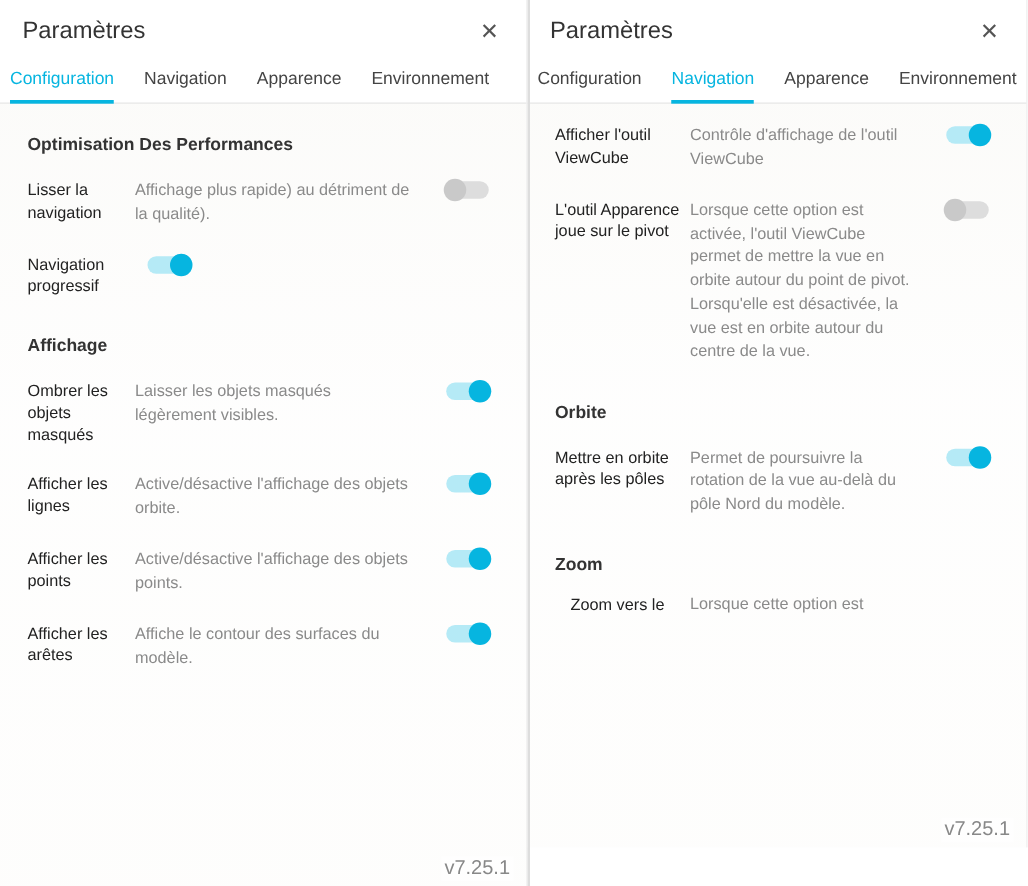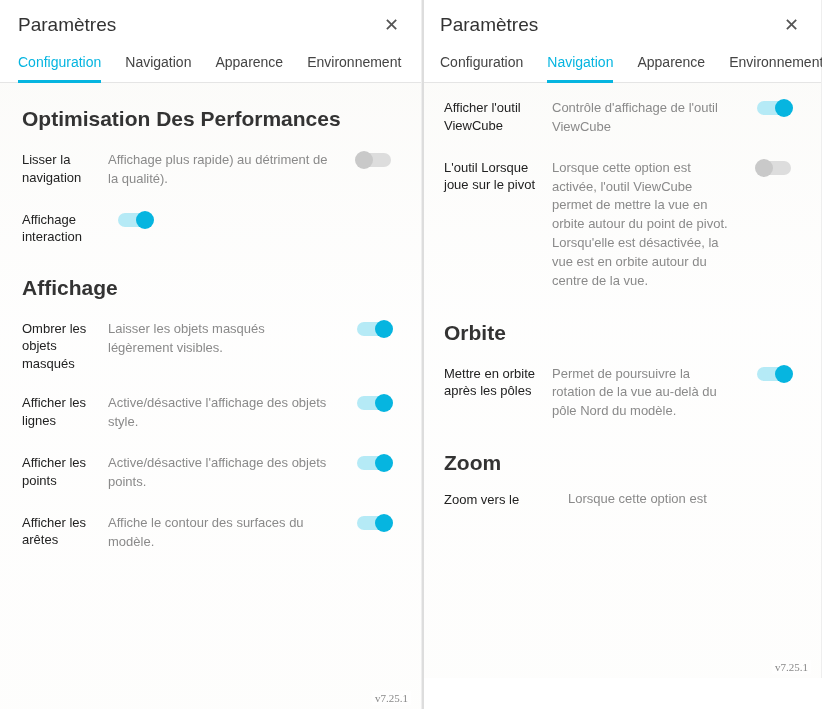--- a/index.html
+++ b/index.html
@@ -50,21 +50,21 @@
     font-size: 18px;
     color: #555;
     cursor: pointer;
     padding: 2px 4px;
     line-height: 1;
   }
 
   .tabs {
     display: flex;
     gap: 24px;
-    padding: 0 18px;
+    padding: 0 8px;
     border-bottom: 1px solid #e5e5e5;
     font-size: 14px;
   }
   .tab {
     padding: 8px 0 10px 0;
     color: #444;
     cursor: pointer;
     white-space: nowrap;
   }
   .tab.active {
@@ -76,21 +76,21 @@
   .content {
     flex: 1;
     overflow-y: hidden;
     padding: 0 0 0 0;
     position: relative;
     background: linear-gradient(180deg, rgba(245,244,239,.35), rgba(248,247,244,.15) 40%, rgba(250,249,246,.3));
   }
   .scroll { padding: 6px 0 10px 0; }
 
   .section-title {
-    font-size: 21px;
+    font-size: 14px;
     font-weight: bold;
     color: #333;
     padding: 18px 22px 10px 22px;
   }
   .row {
     display: flex;
     align-items: flex-start;
     padding: 10px 30px 12px 22px;
     gap: 8px;
   }
@@ -134,30 +134,29 @@
     left: -2px;
     transition: none;
   }
   .toggle.on { background: #b5eaf6; }
   .toggle.on .knob { background: #06b5e0; left: 18px; }
 
   .version {
     position: absolute;
     right: 10px;
     bottom: 4px;
-    font-size: 11px;
+    font-size: 16px;
     color: #888;
     background: rgba(255,255,255,.6);
     padding: 1px 3px;
-    font-family: Liberation Serif, serif;
   }
   .panel-left .version { bottom: 4px; }
   .panel-right .version { bottom: 4px; }
 
-  .cutoff { color:#8a8a8a; font-size:13px; padding: 6px 18px 0 22px; display:flex; gap:24px;}
+  .cutoff { color:#8a8a8a; font-size:13px; padding: 6px 18px 0 22px; display:flex; gap:8px;text-align:center;}
   .cutoff .row-label{ width:100px; flex-shrink:0; color:#222;}
 </style>
 </head>
 <body>
 
 <div class="panels">
 
   <div class="panel panel-left">
     <div class="header">
       <div class="title">Paramètres</div>
@@ -177,21 +176,21 @@
           <div class="row-label">Lisser la navigation</div>
           <div class="row-desc">Affichage plus rapide) au détriment de la qualité).</div>
           <div class="toggle-wrap">
               <div class="toggle">
                 <div class="knob"></div>
               </div>
             </div>
         </div>
 
         <div class="row">
-          <div class="row-label">Affichage interaction</div>
+          <div class="row-label">Navigation progressif</div>
           <div class="toggle-wrap">
               <div class="toggle on">
                 <div class="knob"></div>
               </div>
             </div>
         </div>
 
         <div class="section-title">Affichage</div>
 
         <div class="row">
@@ -199,21 +198,21 @@
           <div class="row-desc">Laisser les objets masqués légèrement visibles.</div>
           <div class="toggle-wrap">
               <div class="toggle on">
                 <div class="knob"></div>
               </div>
             </div>
         </div>
 
         <div class="row">
           <div class="row-label">Afficher les lignes</div>
-          <div class="row-desc">Active/désactive l'affichage des objets style.</div>
+          <div class="row-desc">Active/désactive l'affichage des objets orbite.</div>
           <div class="toggle-wrap">
               <div class="toggle on">
                 <div class="knob"></div>
               </div>
             </div>
         </div>
 
         <div class="row">
           <div class="row-label">Afficher les points</div>
           <div class="row-desc">Active/désactive l'affichage des objets points.</div>
@@ -256,21 +255,21 @@
           <div class="row-label">Afficher l'outil ViewCube</div>
           <div class="row-desc">Contrôle d'affichage de l'outil ViewCube</div>
           <div class="toggle-wrap">
               <div class="toggle on">
                 <div class="knob"></div>
               </div>
             </div>
         </div>
 
         <div class="row">
-          <div class="row-label">L'outil Lorsque joue sur le pivot</div>
+          <div class="row-label">L'outil Apparence joue sur le pivot</div>
           <div class="row-desc">Lorsque cette option est activée, l'outil ViewCube permet de mettre la vue en orbite autour du point de pivot. Lorsqu'elle est désactivée, la vue est en orbite autour du centre de la vue.</div>
           <div class="toggle-wrap">
               <div class="toggle">
                 <div class="knob"></div>
               </div>
             </div>
         </div>
 
         <div class="section-title">Orbite</div>
 

